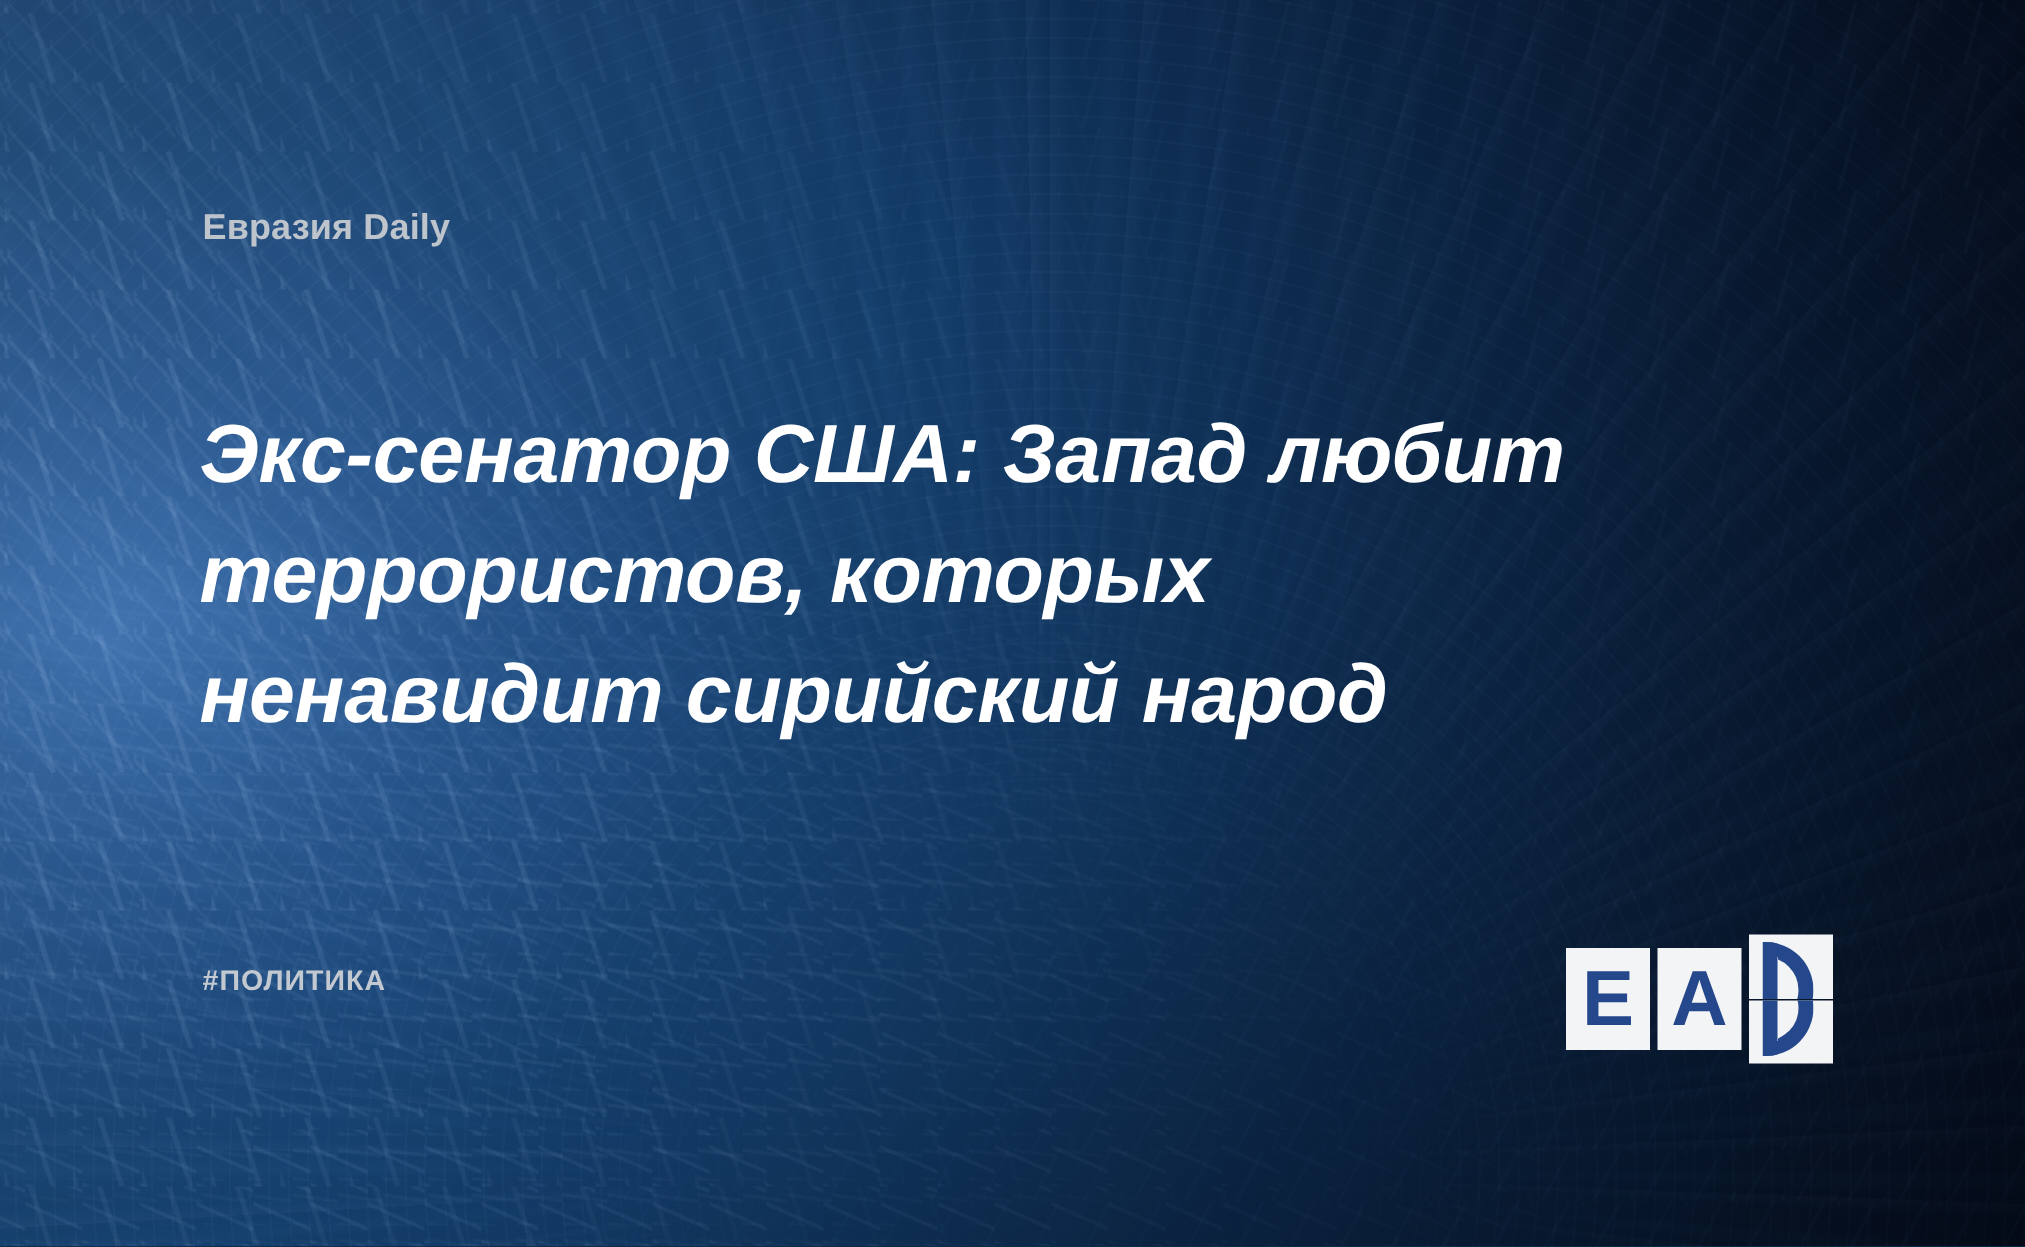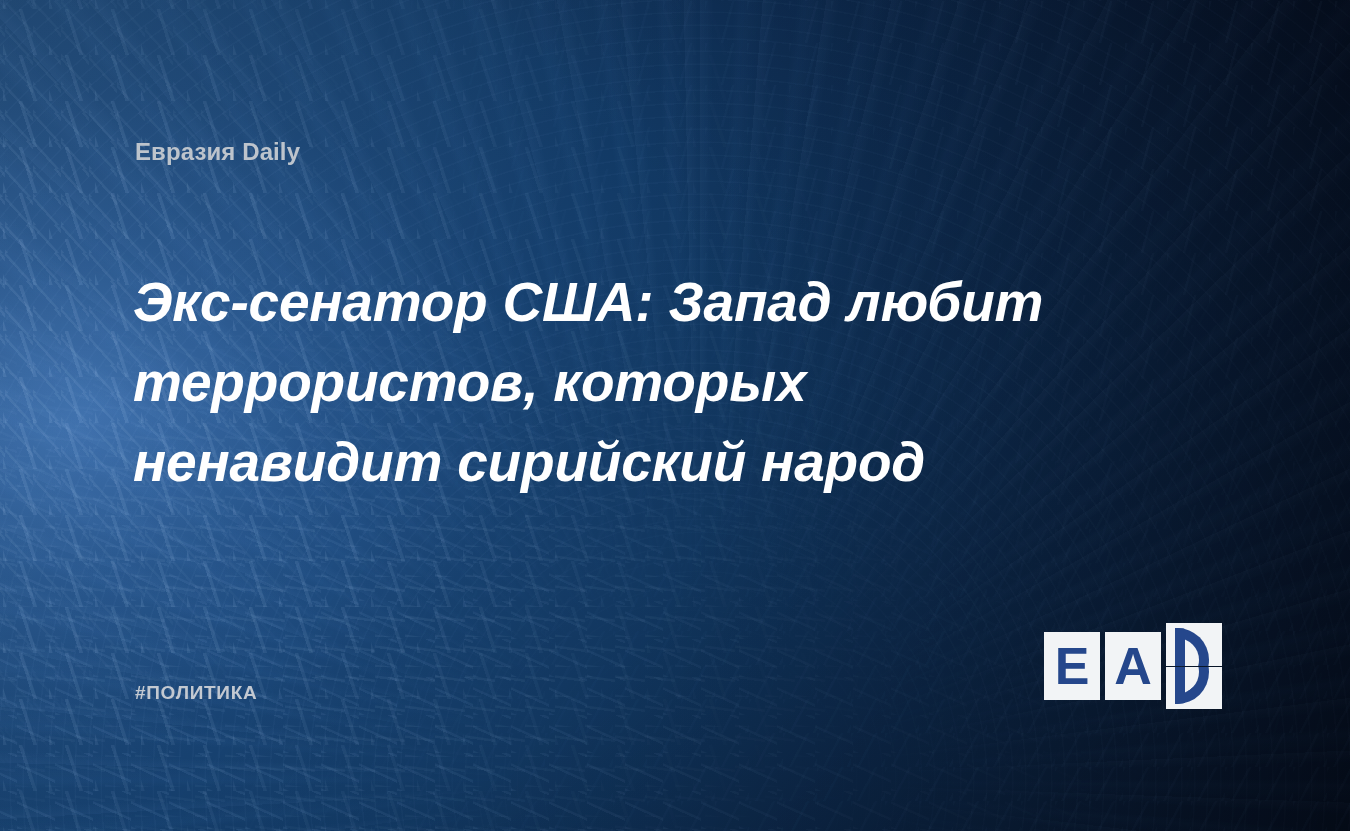--- a/index.html
+++ b/index.html
@@ -168,21 +168,21 @@
     font-size:55px;
     line-height:80px;
     font-weight:bold;
     color:#ffffff;
     letter-spacing:-.2px;
     font-style:italic;
   }
 
   .tag {
     position:absolute;
-    left:135px; top:682px;
+    left:135px; top:644px;
     font-size:19px;
     font-weight:bold;
     letter-spacing:.7px;
     color:#c3c9d1;
   }
 
   
   .logo {
     position:absolute;
     left:1044px; top:623px;

